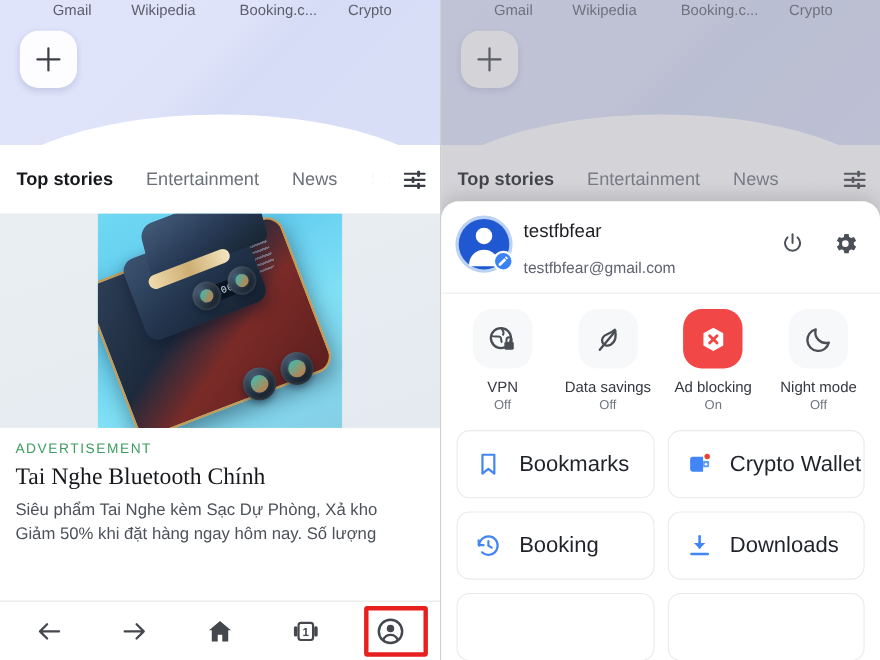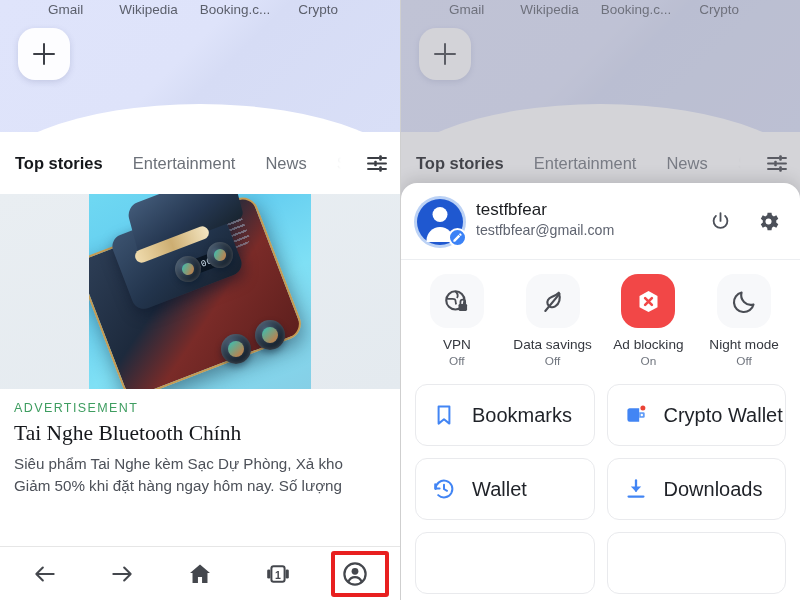--- a/index.html
+++ b/index.html
@@ -29,21 +29,21 @@
   }
   .sd-topsites {
     display:flex; align-items:flex-start;
     padding: 2px 0 0 0;
     font-size: 13.5px; color:#5b5f6b;
     white-space: nowrap;
   }
   .sd-topsites .site { text-align:right; }
   .site-gmail { margin-left: 48px; }
   .site-wiki  { margin-left: 36px; }
-  .site-book  { margin-left: 22px; }
+  .site-book  { margin-left: 40px; }
   .site-cry   { margin-left: 28px; }
 
   .sd-add {
     position: absolute; left: 18px; top: 28px;
     width: 52px; height: 52px; border-radius: 17px;
     background:#fdfdff;
     box-shadow: 0 2px 6px rgba(70,80,130,.18);
     display:flex; align-items:center; justify-content:center;
   }
   .plus { position:relative; width:22px; height:22px; }
@@ -206,21 +206,21 @@
     position:absolute; left:50%; bottom:3px; transform:translateX(-50%);
     width:27px; height:15px; border-radius: 14px 14px 0 0; background:#fff;
   }
   .avatar .editdot {
     position:absolute; right:-4px; bottom:-2px;
     width:19px; height:19px; border-radius:50%; background:#3b82f6;
     border:2px solid #fff; display:flex; align-items:center; justify-content:center;
   }
   .acct-text { margin-left: 13px; flex:1; }
   .acct-name { font-size:17px; color:#1b1d21; margin-top:1px; }
-  .acct-mail { font-size:14.2px; color:#5f6470; margin-top:2px; }
+  .acct-mail { font-size:14.2px; color:#5f6470; margin-top:16px; }
   .sync-badge {
     display:inline-block; margin-top:8px;
     background:#e4f1e6; color:#1e6b33;
     font-size:11.6px; letter-spacing:1.6px; font-weight:bold;
     padding:5px 10px; border-radius:5px;
   }
   .acct-actions { display:flex; align-items:center; gap:16px; margin-top:6px; }
   .icon-btn { width:32px; height:32px; display:flex; align-items:center; justify-content:center; }
 
   .divider { height:1px; background:#eceef1; margin: 14px 0 0 0; }
@@ -498,21 +498,21 @@
         </div>
 
         <div class="tile">
           <span class="tile-ico">
             <svg width="24" height="24" viewBox="0 0 24 24">
               <path d="M3.6 12a8.4 8.4 0 1 1 2.6 6.1" fill="none" stroke="#4285f4" stroke-width="2" stroke-linecap="round"></path>
               <path d="M3.2 7.2v4.4h4.4" fill="none" stroke="#4285f4" stroke-width="2" stroke-linecap="round" stroke-linejoin="round"></path>
               <path d="M12 7.8V12l3 1.8" fill="none" stroke="#4285f4" stroke-width="2" stroke-linecap="round"></path>
             </svg>
           </span>
-          <span class="tile-label">Wallet</span>
+          <span class="tile-label">Booking</span>
         </div>
 
         <div class="tile">
           <span class="tile-ico">
             <svg width="24" height="24" viewBox="0 0 24 24">
               <path d="M12 3.4v10.4" fill="none" stroke="#4285f4" stroke-width="2.3" stroke-linecap="round"></path>
               <path d="M6.8 9.6 12 14.8l5.2-5.2z" fill="#4285f4"></path>
               <path d="M4.6 19.6h14.8" fill="none" stroke="#4285f4" stroke-width="2.3" stroke-linecap="round"></path>
             </svg>
           </span>

